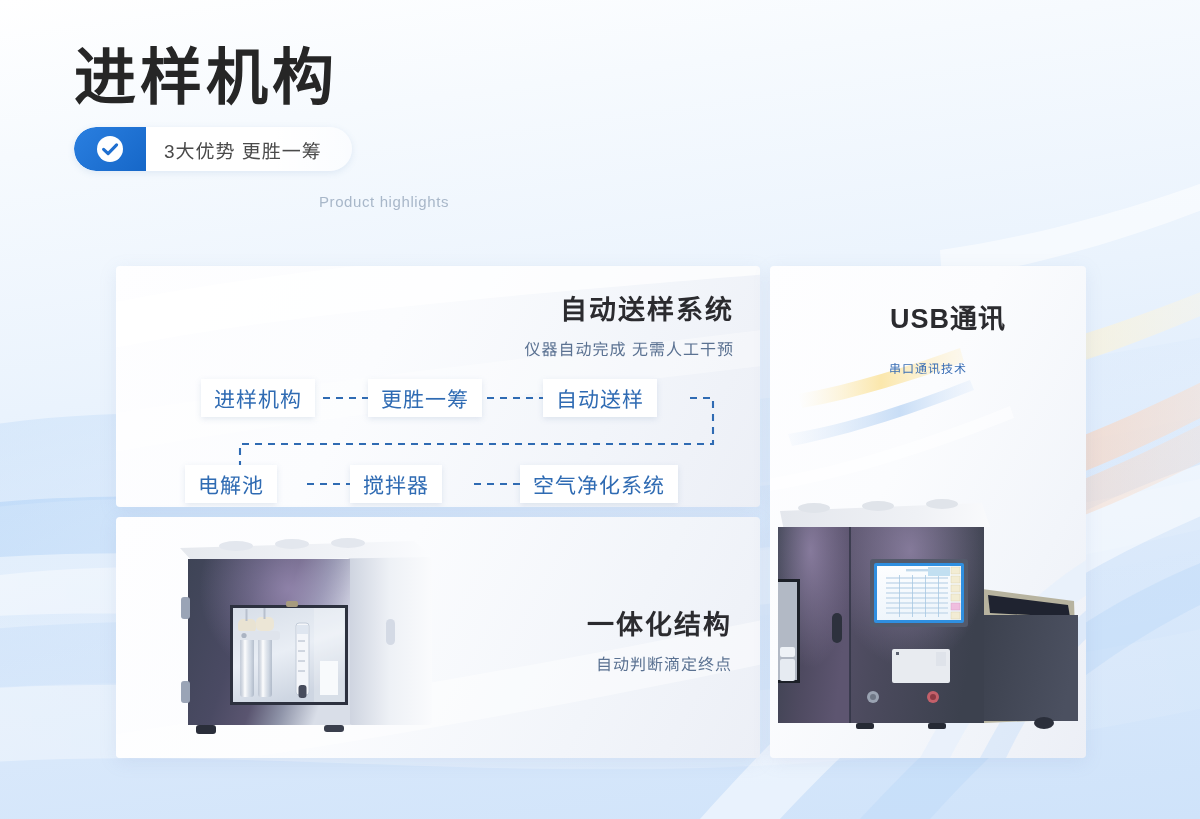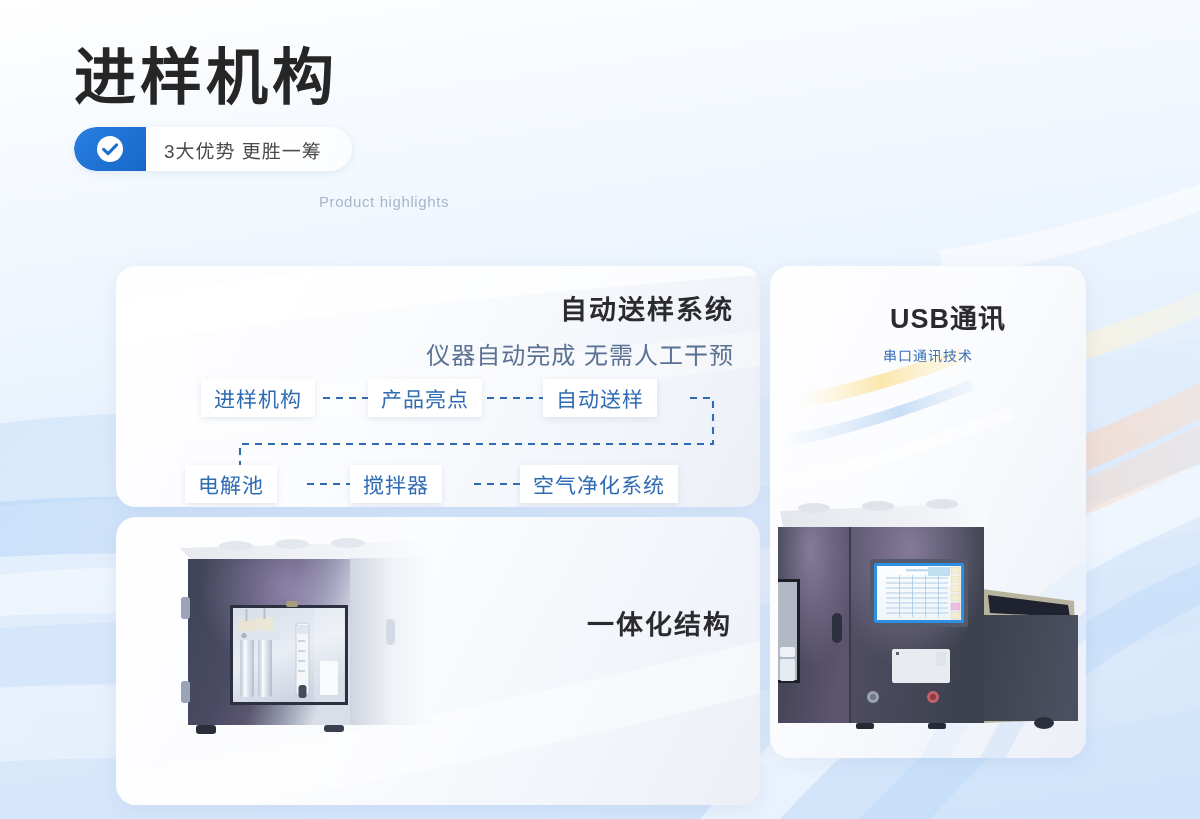--- a/index.html
+++ b/index.html
@@ -69,46 +69,46 @@
     margin-top: 22px;
     font-size: 15px;
     letter-spacing: 0.6px;
     color: #a8b7c9;
     text-align: center;
   }
 
   
   .card {
     position: absolute;
-    border-radius: 20px;
+    border-radius: 4px;
     background:
       linear-gradient(118deg, #fefeff 0%, #fbfcfe 40%, #f2f5fa 74%, #eceff6 100%);
     box-shadow: 0 4px 18px rgba(120,150,190,0.13);
     overflow: hidden;
   }
 
   #card-flow  { left: 116px; top: 266px; width: 644px; height: 241px; }
-  #card-photo { left: 116px; top: 517px; width: 644px; height: 288px; }
+  #card-photo { left: 116px; top: 517px; width: 644px; height: 241px; }
   #card-usb   { left: 770px; top: 266px; width: 316px; height: 492px; }
 
   
   .card-deco { position: absolute; inset: 0; pointer-events: none; }
   .card-deco svg { display: block; width: 100%; height: 100%; }
 
   
   .flow-heads { position: absolute; right: 26px; top: 22px; text-align: right; }
   .head-title {
     font-size: 27px;
     font-weight: 700;
     letter-spacing: 2px;
     color: #2b2b2f;
   }
   .head-sub {
     margin-top: 9px;
-    font-size: 24px;
+    font-size: 16px;
     letter-spacing: 1px;
     color: #5b7292;
   }
 
   
   .flow { position: absolute; left: 0; top: 108px; width: 644px; height: 126px; }
   .flow-svg { position: absolute; left: 0; top: 0; width: 644px; height: 126px; }
 
   .chip {
     position: absolute;
@@ -131,22 +131,22 @@
   
   .usb-heads { position: absolute; left: 0; right: 0; top: 31px; text-align: center; }
   .usb-title {
     font-size: 27px;
     font-weight: 700;
     letter-spacing: 1px;
     color: #2b2b2f;
     padding-left: 40px;
   }
   .usb-sub {
-    margin-top: 9px;
-    font-size: 14px;
+    margin-top: 23px;
+    font-size: 12px;
     letter-spacing: 1px;
     color: #3b6fb5;
   }
 
   
   .instr-a { position: absolute; left: 58px; top: 18px; width: 266px; height: 205px; }
   .instr-b { position: absolute; left: 8px; top: 231px; width: 308px; height: 252px; }
   .instr-a svg, .instr-b svg { display: block; width: 100%; height: 100%; }
 </style>
 </head>
@@ -236,21 +236,21 @@
 
           <path d="M574 24 L597 24 L597 70 L124 70 L124 92"></path>
 
           <line x1="191" y1="110" x2="234" y2="110"></line>
 
           <line x1="358" y1="110" x2="404" y2="110"></line>
         </g>
       </svg>
 
       <div class="chip" style="left:85px; top:5px;">进样机构</div>
-      <div class="chip" style="left:252px; top:5px;">产品亮点</div>
+      <div class="chip" style="left:252px; top:5px;">更胜一筹</div>
       <div class="chip" style="left:427px; top:5px;">自动送样</div>
 
       <div class="chip" style="left:69px; top:91px;">电解池</div>
       <div class="chip" style="left:234px; top:91px;">搅拌器</div>
       <div class="chip" style="left:404px; top:91px;">空气净化系统</div>
     </div>
   </div>
 
   <div class="card" id="card-photo">
     <div class="card-deco">
@@ -341,20 +341,21 @@
         <rect x="146" y="126" width="18" height="34" fill="#f7f9fc"></rect>
         <rect x="140" y="73" width="30" height="94" fill="#ffffff" opacity="0.22"></rect>
 
         <rect x="22" y="190" width="20" height="9" rx="3" fill="#2a2e3a"></rect>
         <rect x="150" y="190" width="20" height="7" rx="3" fill="#3a3f4d"></rect>
       </svg>
     </div>
 
     <div class="photo-heads">
       <div class="head-title">一体化结构</div>
+      <div class="head-sub">自动判断滴定终点</div>
     </div>
   </div>
 
   <div class="card" id="card-usb">
     <div class="card-deco">
       <svg viewBox="0 0 316 492" preserveAspectRatio="none" aria-hidden="true">
         <defs>
           <linearGradient id="cy" x1="0" y1="0" x2="1" y2="0">
             <stop offset="0" stop-color="#fdf0c8" stop-opacity="0.0"></stop>
             <stop offset="0.5" stop-color="#fbe6a8" stop-opacity="0.95"></stop>

